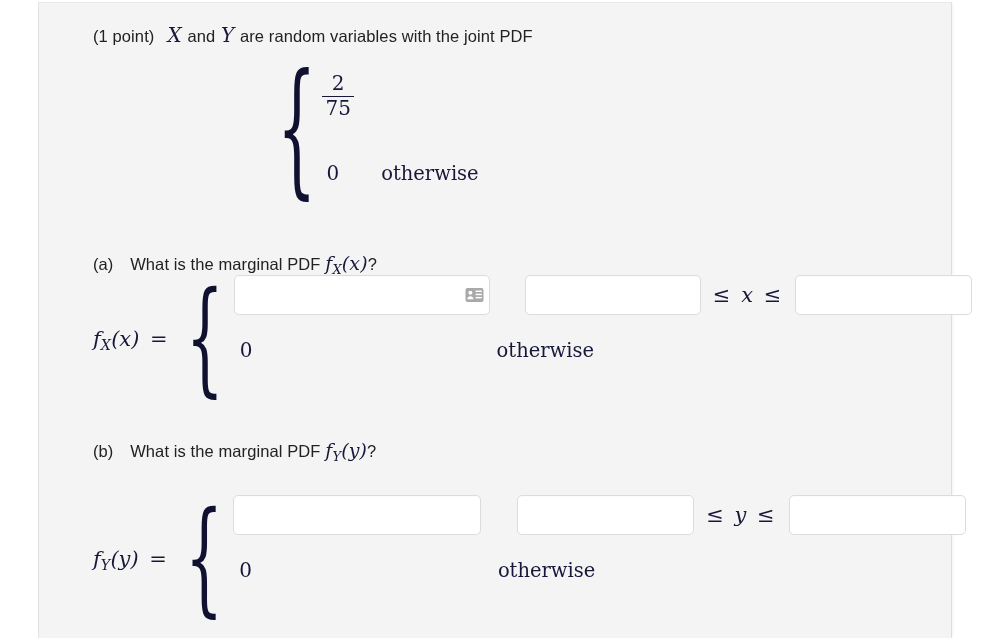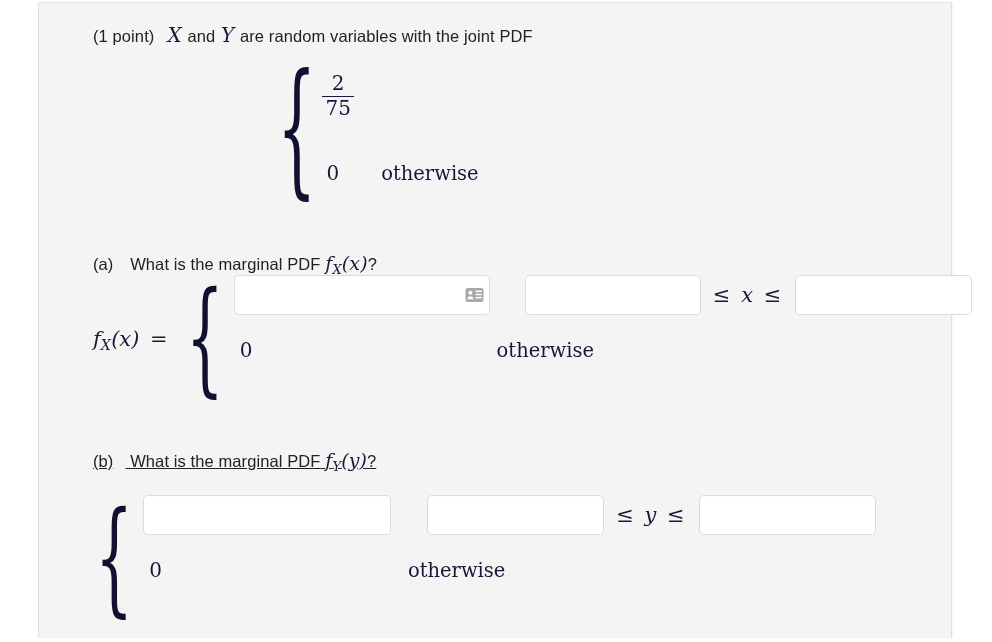--- a/index.html
+++ b/index.html
@@ -62,21 +62,21 @@
   .prompt-line .bigvar {
     font-family: "DejaVu Serif", "Liberation Serif", serif;
     font-style: italic;
     font-size: 20px;
     color: #17173a;
     padding: 0 1px;
   }
 
   #q-intro { left: 54px; top: 20px; }
   #part-a-label { left: 54px; top: 238px; margin-top: 11px; }
-  #part-b-label { left: 54px; top: 446px; text-decoration: underline; }
+  #part-b-label { left: 54px; top: 436px; }
 
   .part-tag {
     color: #222222;
     font-size: 16.5px;
   }
   .part-gap { display: inline-block; width: 12px; }
 
   
   #joint-display {
     position: absolute;
@@ -342,20 +342,24 @@
     </div>
   </div>
 
   <div class="prompt-line" id="part-b-label">
     <span class="part-tag">(b)</span><span class="part-gap"></span>
     <span>What is the marginal PDF</span>
     <span class="mi" style="font-size:19px;">f</span><span class="mi sub" style="font-size:13px;">Y</span><span class="mi" style="font-size:19px;">(y)</span><span>?</span>
   </div>
 
   <div class="answer-block" id="answer-b">
+    <div class="answer-lhs mathserif">
+      <span class="mi">f</span><span class="mi sub">Y</span><span class="mi">(y)</span>
+      <span class="eqsign">=</span>
+    </div>
 
     <span class="brace brace-answer">{</span>
 
     <div class="answer-rows">
       <div class="answer-row-top">
 
         <input type="text" class="ans-input plain expr-input-b" value="" style="">
 
         <span class="gap-big-b"></span>
 

